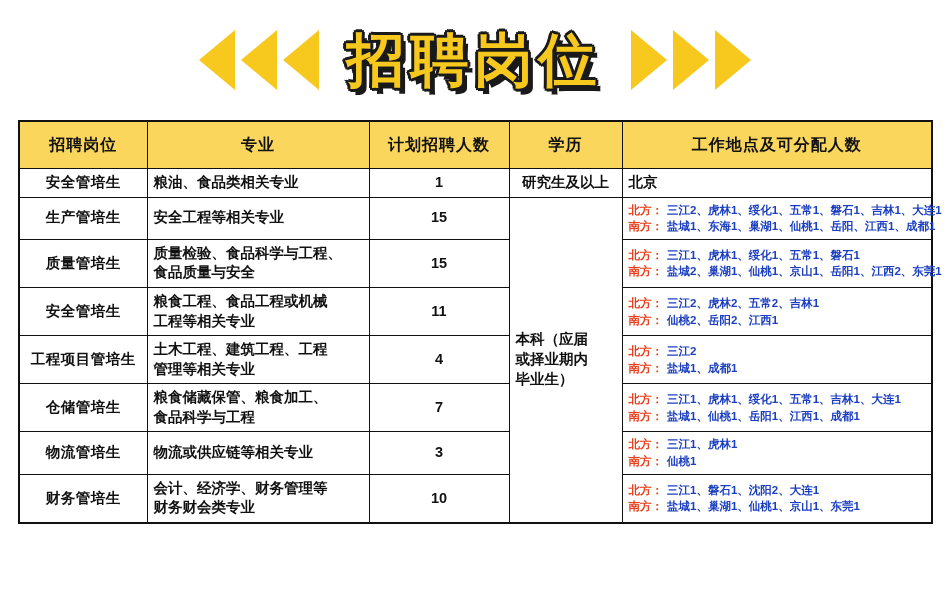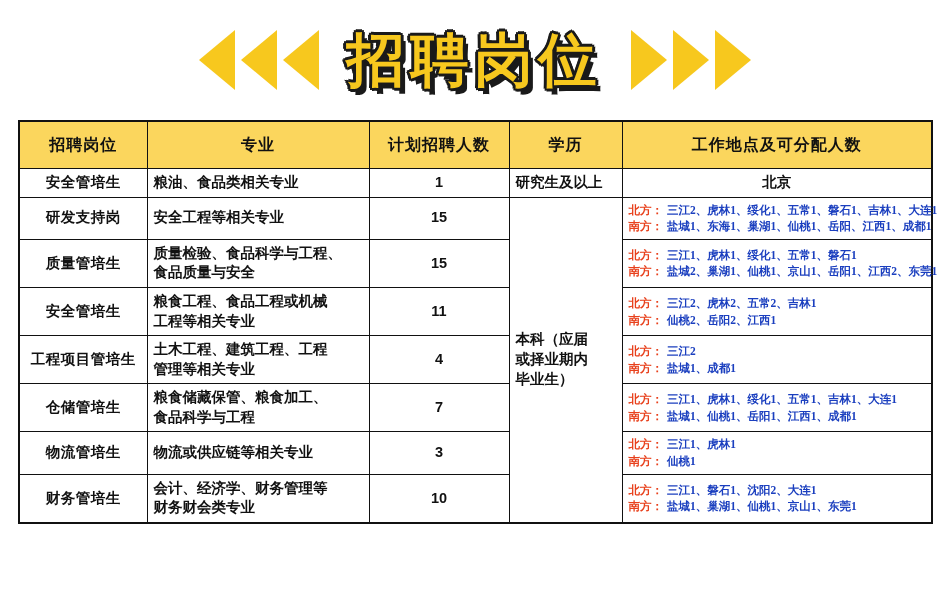--- a/index.html
+++ b/index.html
@@ -98,35 +98,34 @@
     font-weight: bold;
     padding-left: 10px;
     margin-left: 18px;
   }
   td.count {
     text-align: center;
     font-weight: bold;
     font-size: 15px;
   }
   td.edu {
+    text-align: center;
     font-weight: bold;
     font-size: 15px;
   }
   td.edu-multi {
     font-weight: bold;
     font-size: 15px;
     line-height: 1.6;
   }
   td.loc {
     text-align: left;
     padding: 3px 8px;
-    font-family: Liberation Serif, serif;
   }
   td.loc-single {
-    text-align: center;
     font-weight: bold;
     font-size: 15px;
   }
   .loc-line {
     display: flex;
     align-items: flex-start;
     gap: 4px;
     font-size: 11.5px;
     line-height: 1.45;
     white-space: nowrap;
@@ -185,21 +184,21 @@
       </thead>
       <tbody id="jobs-body">
           <tr>
             <td class="job-title">安全管培生</td>
             <td class="major">粮油、食品类相关专业</td>
             <td class="count">1</td>
             <td class="edu">研究生及以上</td>
             <td class="loc-single">北京</td>
           </tr>
           <tr>
-            <td class="job-title">研发支持岗</td>
+            <td class="job-title">生产管培生</td>
             <td class="major">安全工程等相关专业</td>
             <td class="count">15</td>
             <td class="edu-multi" rowspan="7">本科（应届<br>或择业期内<br>毕业生）</td>
             <td class="loc">
               <div class="loc-line">
                 <span class="loc-tag">北方：</span>
                 <span class="loc-text">三江2、虎林1、绥化1、五常1、磐石1、吉林1、大连1</span>
               </div>
               <div class="loc-line">
                 <span class="loc-tag">南方：</span>

